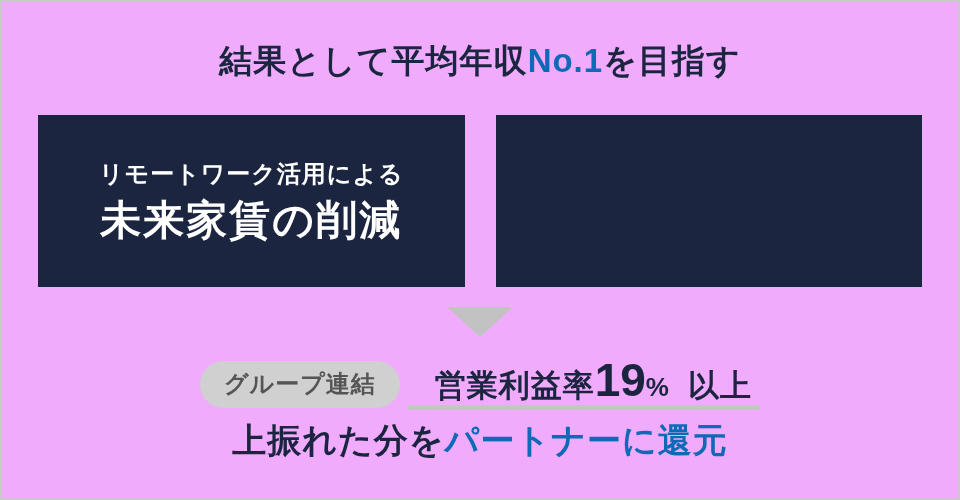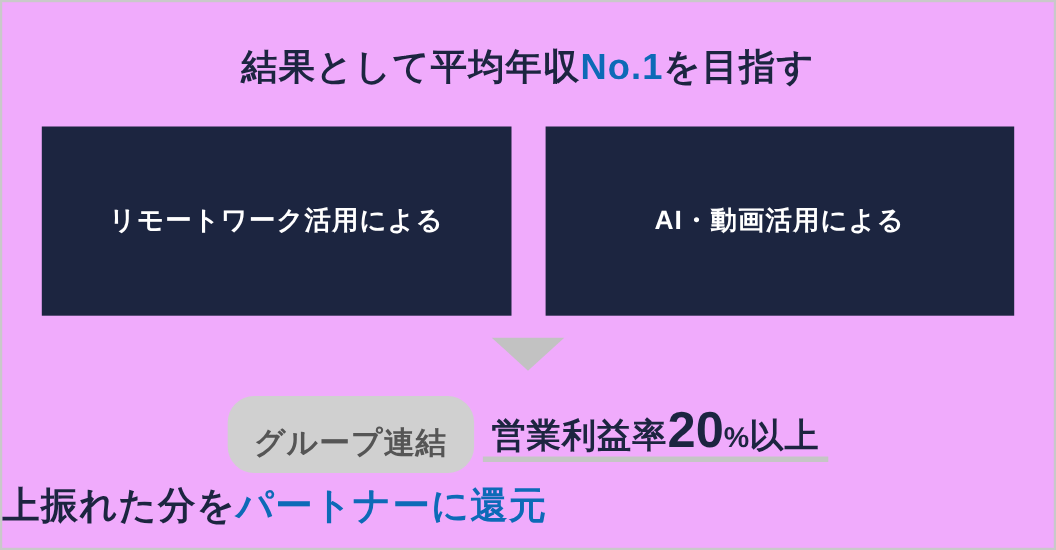--- a/index.html
+++ b/index.html
@@ -65,72 +65,73 @@
   .result-line1 {
     margin-top: 23px;
     display: flex;
     align-items: center;
     justify-content: center;
     gap: 8px;
   }
   .badge {
     background: #d0d0d0;
     color: #555555;
-    font-size: 28px;
+    font-size: 24px;
     font-weight: 700;
     letter-spacing: 1px;
-    padding: 24px 24px 8px 24px;
+    padding: 7px 24px 8px 24px;
     border-radius: 24px;
     white-space: nowrap;
   }
   .metric {
     color: #1c2540;
     font-weight: 800;
     border-bottom: 5px solid #c5c5c5;
     padding: 0 8px 2px 8px;
     white-space: nowrap;
     line-height: 1.1;
   }
-  .metric .m-text { font-size: 31px; letter-spacing: 1px; }
+  .metric .m-text { font-size: 31px; letter-spacing: 1px; margin-left: 19px; }
   .metric .m-big  { font-size: 46px; line-height: 0.9; letter-spacing: 0; }
   .metric .m-unit { font-size: 26px; }
   .result-line2 {
     margin-top: 10px;
+    text-align: center;
     font-size: 34px;
     font-weight: 800;
     letter-spacing: 1px;
     color: #1c2540;
     line-height: 1.2;
   }
   .result-line2 .hl { color: #0d6ab7; }
 </style>
 </head>
 <body>
 
 <div class="frame">
 
   <h1 class="title">
     <span>結果として平均年収</span><span class="hl">No.1</span><span>を目指す</span>
   </h1>
 
   <div class="boxes-row">
     <div class="navy-box">
       <div class="box-small">リモートワーク活用による</div>
+      <div class="box-large">未来家賃の削減</div>
     </div>
     <div class="navy-box">
-      <div class="box-small">AI・動画活用による</div>
     </div>
   </div>
 
   <div class="down-arrow"></div>
 
   <div class="result-line1">
     <span class="badge">グループ連結</span>
     <span class="metric">
-      <span class="m-text">営業利益率</span><span class="m-big">20</span><span class="m-unit">%</span><span class="m-text">以上</span>
+      <span class="m-text">営業利益率</span><span class="m-big">19</span><span class="m-unit">%</span><span class="m-text">以上</span>
     </span>
   </div>
 
   <div class="result-line2">
     <span>上振れた分を</span><span class="hl">パートナーに還元</span>
   </div>
 
 </div>
 
 </body></html>

